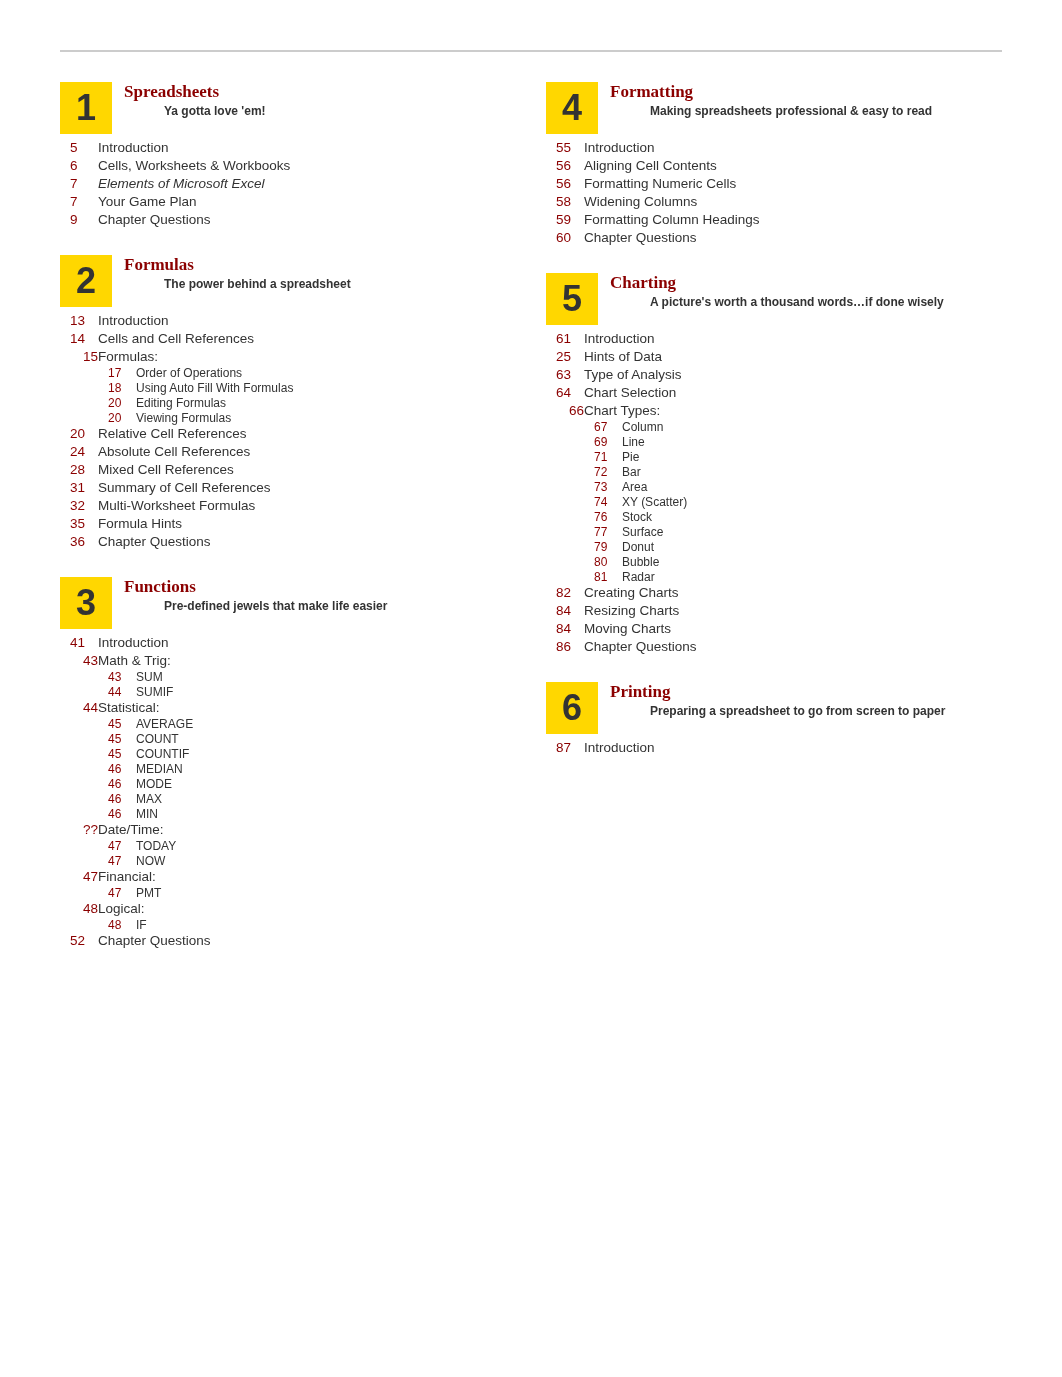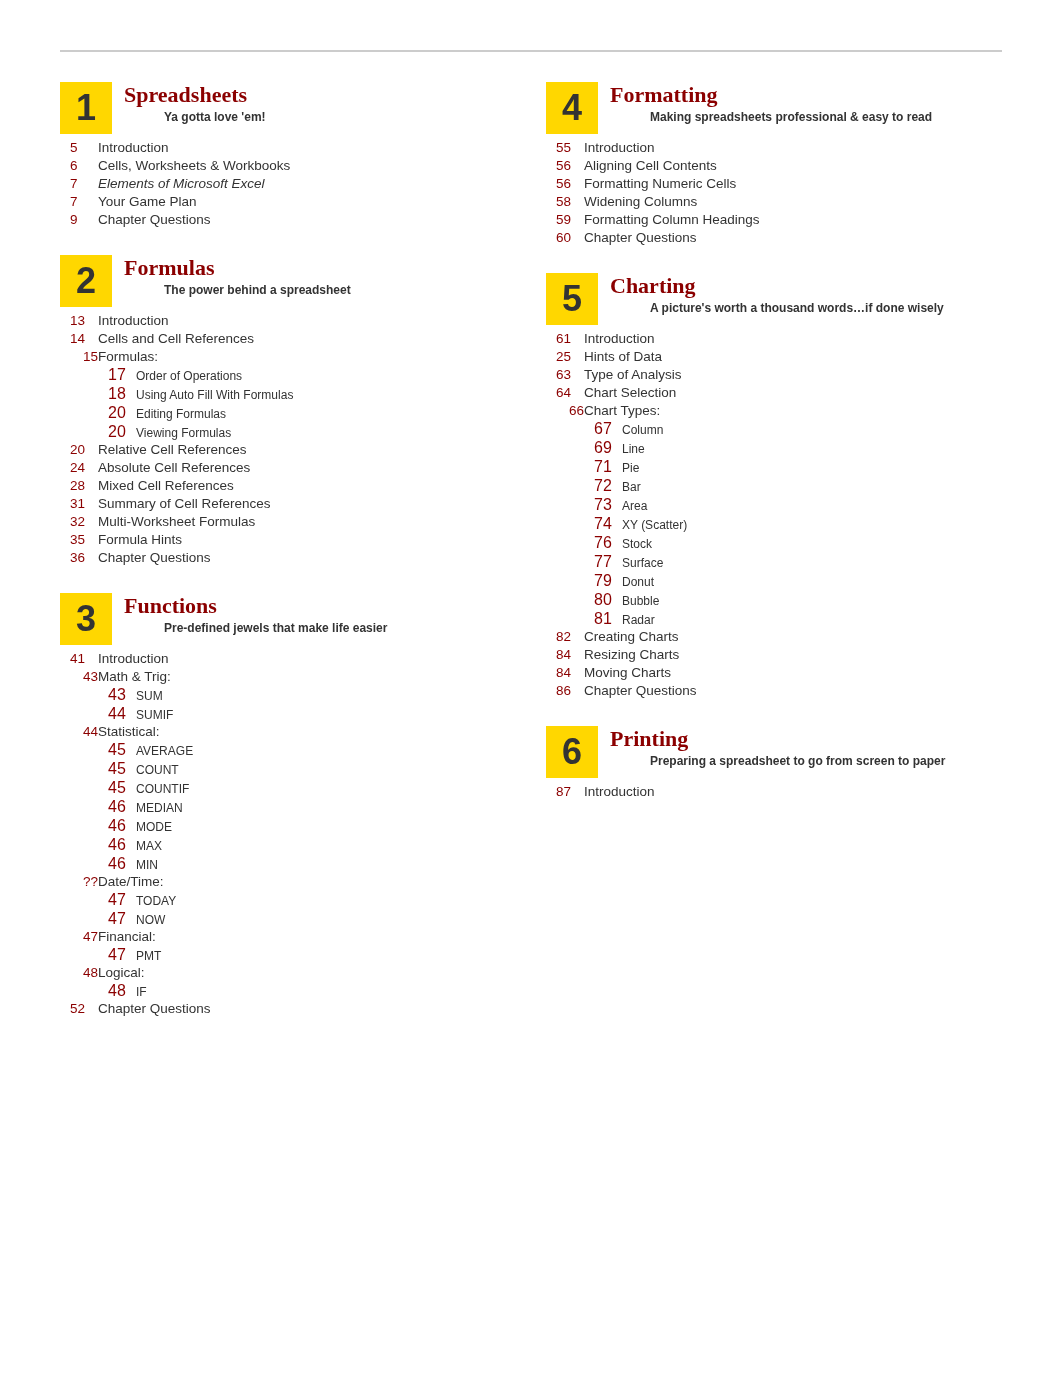--- a/index.html
+++ b/index.html
@@ -63,21 +63,21 @@
       margin-right: 12px;
       flex-shrink: 0;
     }
 
     .chapter-title-area {
       display: flex;
       flex-direction: column;
     }
 
     .chapter-title {
-      font-size: 22px;
+      font-size: 17px;
       font-weight: bold;
       color: #8b0000;
       font-family: Georgia, serif;
     }
 
     .chapter-subtitle {
       font-size: 12px;
       font-weight: bold;
       color: #333;
       margin-top: 2px;
@@ -123,21 +123,21 @@
       margin-left: 38px;
       margin-bottom: 1px;
       font-size: 12px;
       display: flex;
       align-items: baseline;
     }
 
     .toc-sub .sub-num {
       color: #8b0000;
       min-width: 28px;
-      font-size: 16px;
+      font-size: 12px;
     }
 
     .toc-sub .sub-text {
       color: #333;
       font-size: 12px;
     }
   </style>
 </head>
 <body>
 

